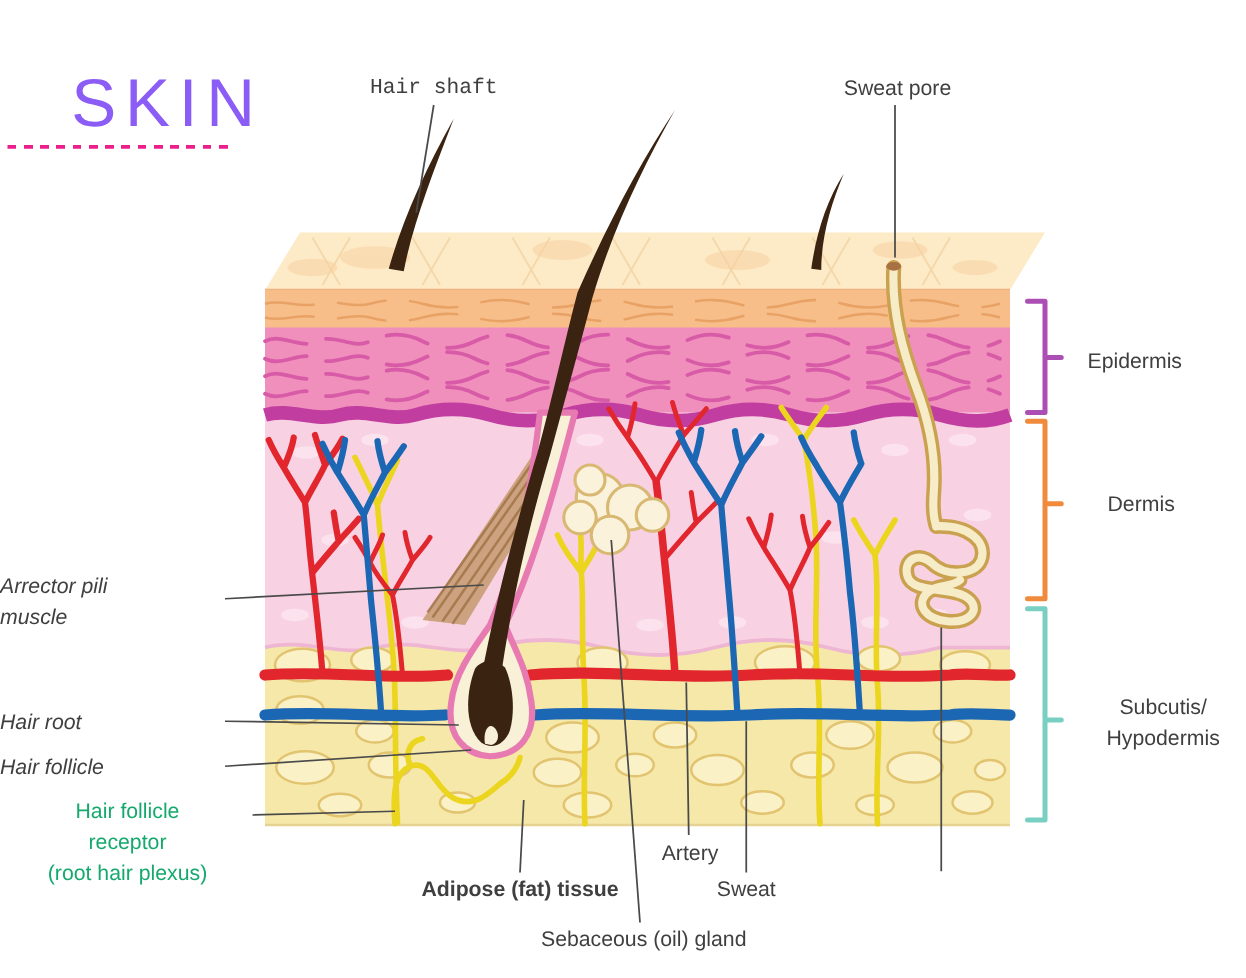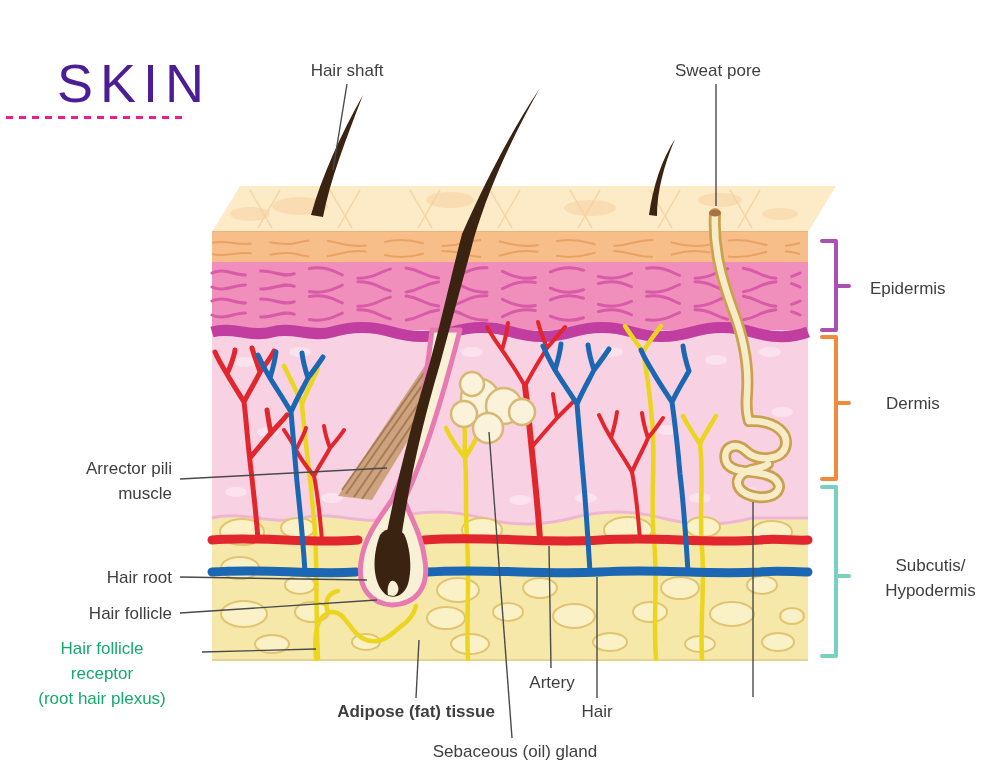--- a/index.html
+++ b/index.html
@@ -1,24 +1,24 @@
 <!DOCTYPE html>
 <html><head>
 <meta charset="utf-8">
 <style>
   html,body{margin:0;padding:0;background:#fff;}
   .stage{position:relative;width:997px;height:782px;background:#ffffff;overflow:hidden;
          font-family:"Liberation Sans",sans-serif;}
   svg.illustration{position:absolute;left:0;top:0;}
   .lbl{position:absolute;font-size:17px;line-height:25px;color:#3f3f3f;white-space:pre-line;text-align:center;}
   .lbl.center{text-align:center;}
-  .lbl.right{text-align:right;}
+  .lbl.right{text-align:left;font-style:italic;}
   .lbl.green{color:#16a96d;}
   .title{position:absolute;left:57px;top:52px;font-size:54px;font-weight:300;
-         letter-spacing:7px;color:#4c1d95;}
+         letter-spacing:7px;color:#8b5cf6;}
   .title-underline{position:absolute;left:6px;top:116px;width:180px;height:3px;
          background:repeating-linear-gradient(90deg,#ec1e8c 0 7px,transparent 7px 13px);}
 </style>
 </head>
 <body>
 
 <div class="stage">
 
   <svg class="illustration" width="997" height="782" viewBox="0 0 997 782">
 
@@ -205,33 +205,33 @@
       <path d="M551,668 L549,546"></path>
       <path d="M597,698 L597,577"></path>
       <path d="M512,738 L489,432"></path>
       <path d="M753,697 L753,502"></path>
     </g>
   </svg>
 
   <div class="title">SKIN</div>
   <div class="title-underline"></div>
 
-  <div class="lbl center" style="left:282px;top:58px;width:130px;">Hair shaft</div>
+  <div class="lbl center" style="left:282px;top:58px;width:130px;font-family:Liberation Mono, monospace;">Hair shaft</div>
   <div class="lbl center" style="left:653px;top:58px;width:130px;">Sweat pore</div>
 
   <div class="lbl" style="left:870px;top:276px;">Epidermis</div>
   <div class="lbl" style="left:870px;top:391px;margin-left:16px;">Dermis</div>
   <div class="lbl" style="left:868px;top:553px;width:125px;">Subcutis/
 Hypodermis</div>
 
   <div class="lbl right" style="left:0;top:456px;width:172px;">Arrector pili
 muscle</div>
   <div class="lbl right" style="left:0;top:565px;width:172px;">Hair root</div>
   <div class="lbl right" style="left:0;top:601px;width:172px;">Hair follicle</div>
   <div class="lbl center green" style="left:2px;top:636px;width:200px;">Hair follicle
 receptor
 (root hair plexus)</div>
 
   <div class="lbl center" style="left:330px;top:699px;width:172px;font-weight:bold;">Adipose (fat) tissue</div>
   <div class="lbl center" style="left:512px;top:670px;width:80px;">Artery</div>
-  <div class="lbl center" style="left:560px;top:699px;width:74px;">Hair</div>
+  <div class="lbl center" style="left:560px;top:699px;width:74px;">Sweat</div>
   <div class="lbl center" style="left:420px;top:739px;width:190px;">Sebaceous (oil) gland</div>
 </div>
 
 </body></html>

